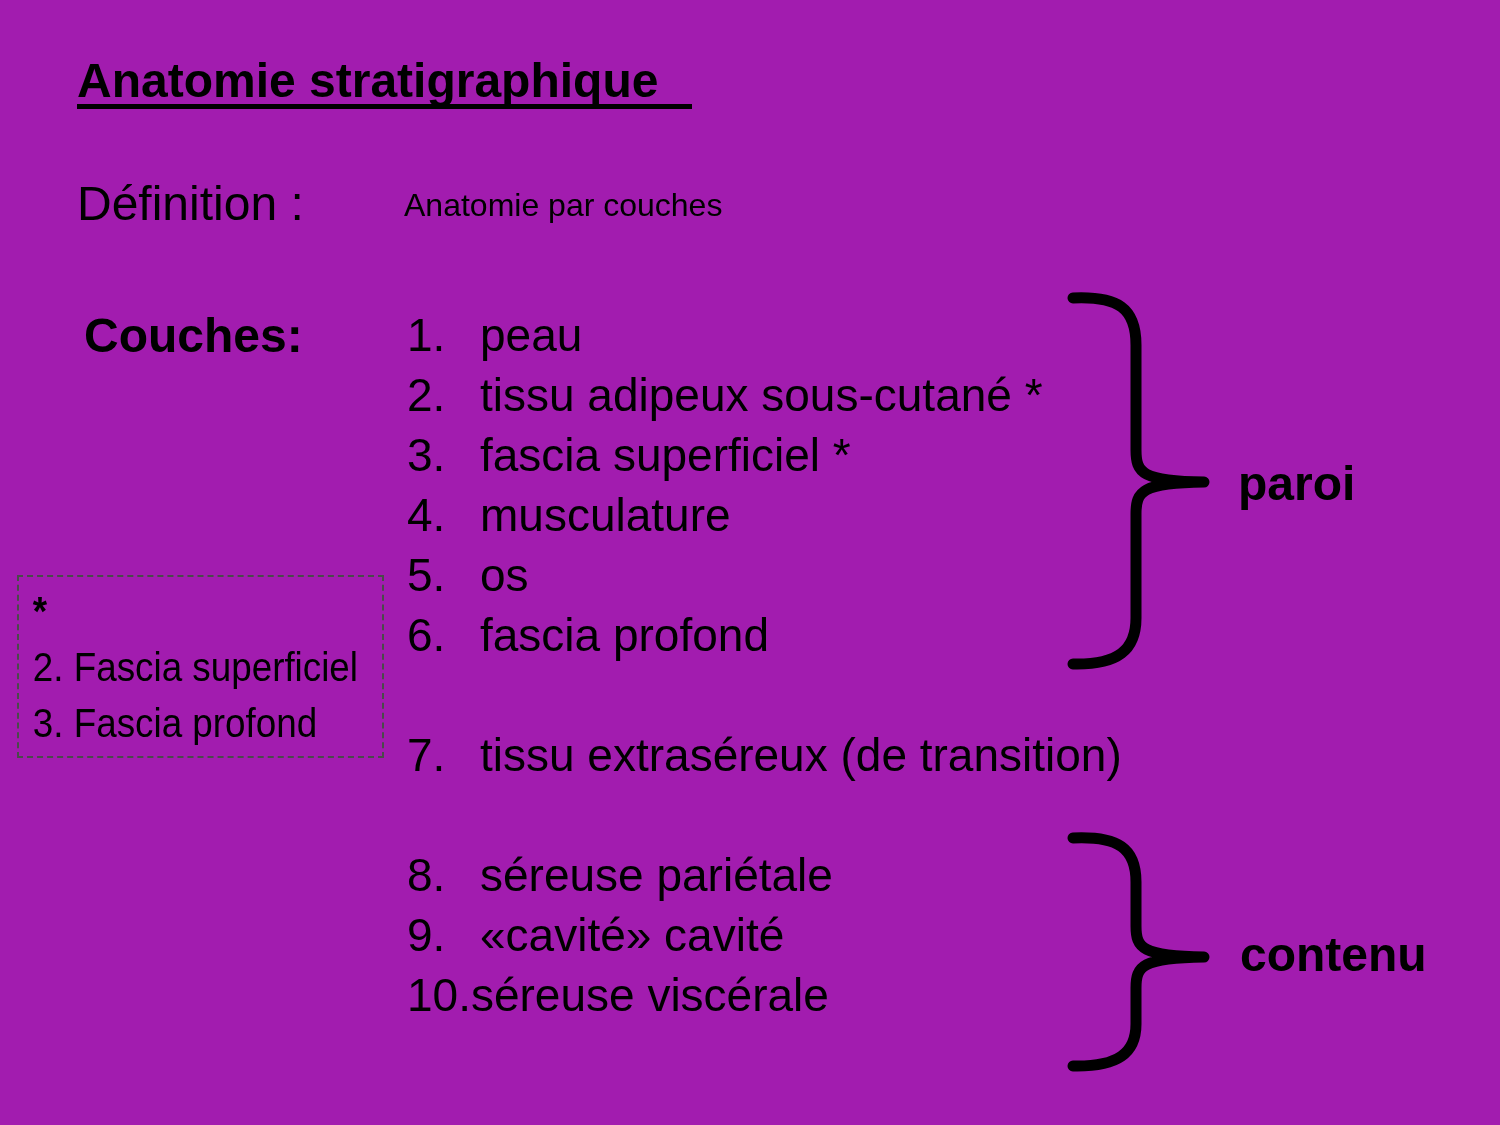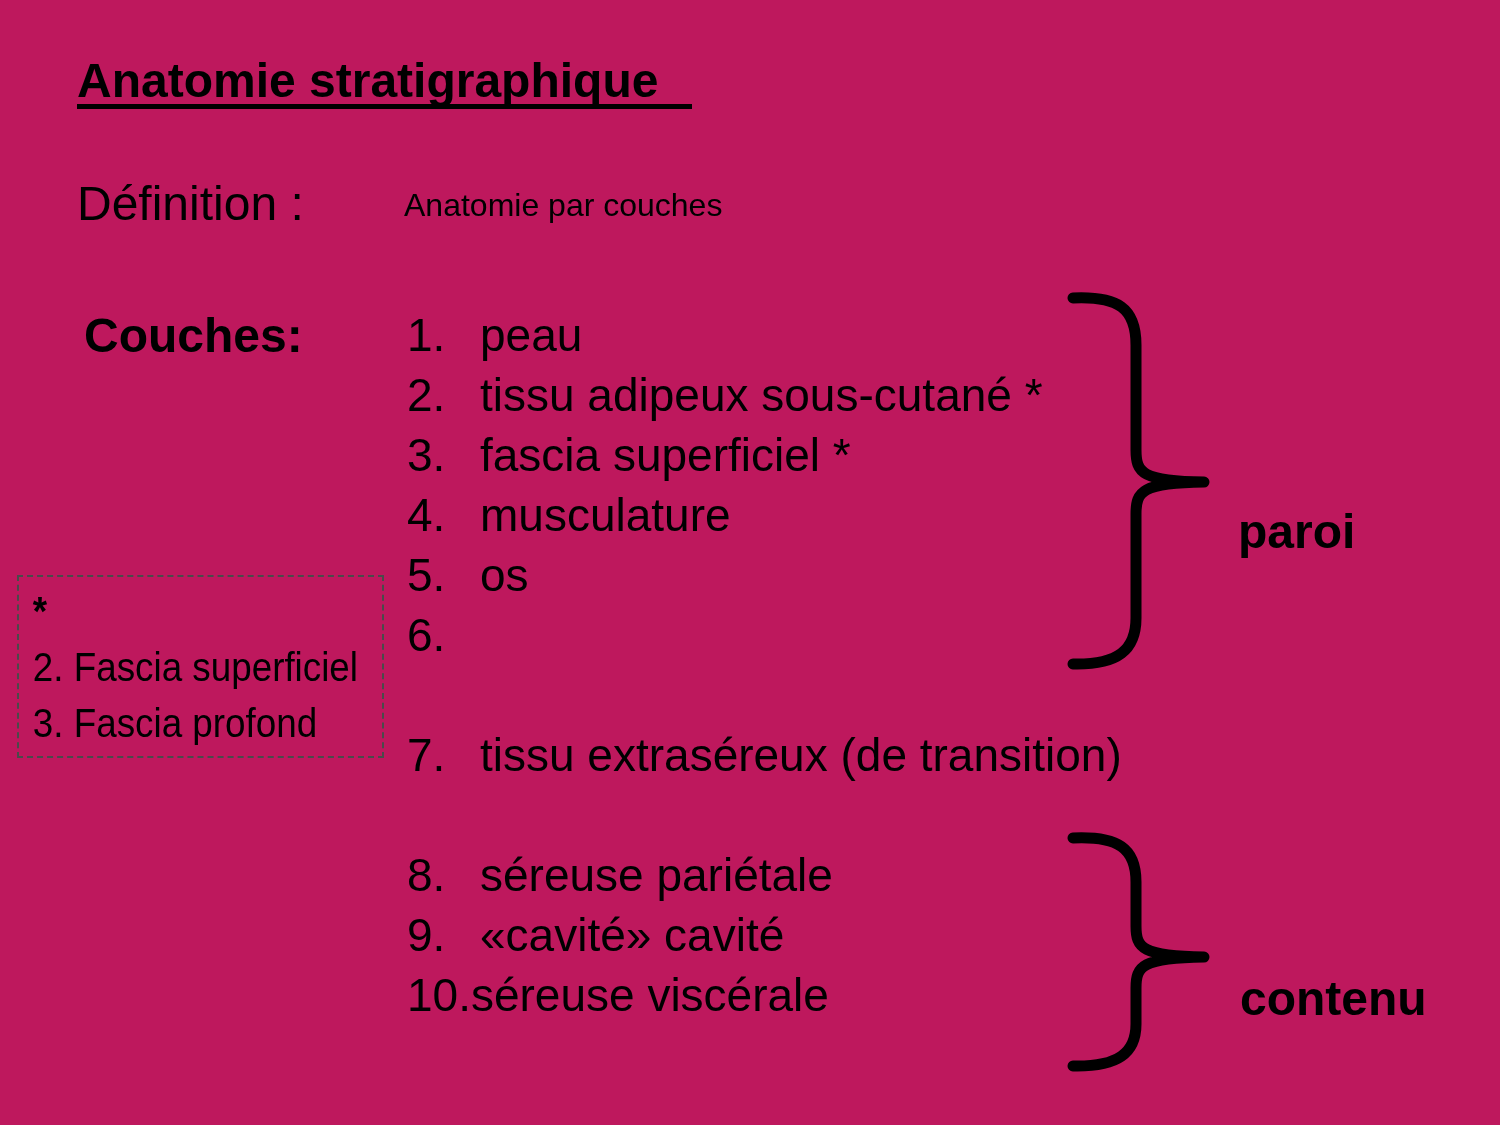--- a/index.html
+++ b/index.html
@@ -3,21 +3,21 @@
 <meta charset="utf-8">
 <style>
   html,body{margin:0;padding:0;}
   body{
     width:1500px;height:1125px;
     background:#ffffff;
     font-family:"Liberation Sans","DejaVu Sans",sans-serif;
     color:#000;
     overflow:hidden;
   }
-  .canvas{position:relative;width:1500px;height:1125px;background:#be185d;}
+  .canvas{position:relative;width:1500px;height:1125px;background:#a21caf;}
 
   .abs{position:absolute;white-space:nowrap;}
 
   .title{
     left:77px;top:53px;
     font-size:48px;font-weight:bold;line-height:56px;
     letter-spacing:0px;
   }
   .title-underline{
     left:77px;top:104px;width:615px;height:5px;background:#000;
@@ -45,22 +45,22 @@
     padding:6px 0 0 15px;
     transform:scaleX(0.92);transform-origin:left top;
     white-space:nowrap;
   }
   .note-line{font-size:40px;line-height:56px;}
   .note-marker{font-weight:bold;}
 
   .brace-svg{position:absolute;left:0;top:0;pointer-events:none;}
 
   .bracket-label{font-size:48px;font-weight:bold;line-height:56px;}
-  .paroi-label{left:1238px;top:456px;margin-top:48px;}
-  .contenu-label{left:1240px;top:927px;margin-top:44px;}
+  .paroi-label{left:1238px;top:456px;}
+  .contenu-label{left:1240px;top:927px;}
 </style>
 </head>
 <body>
 
 <div class="canvas">
 
   <div class="abs title">Anatomie stratigraphique</div>
   <div class="abs title-underline"></div>
 
   <div class="abs def-label">Définition :</div>
@@ -84,20 +84,21 @@
     <div class="row">
       <span class="num">4.</span>
         <span>musculature</span>
     </div>
     <div class="row">
       <span class="num">5.</span>
         <span>os</span>
     </div>
     <div class="row">
       <span class="num">6.</span>
+        <span>fascia profond</span>
     </div>
   </div>
 
   <div class="layer-group group-b">
     <div class="row">
       <span class="num">7.</span>
         <span>tissu extraséreux (de transition)</span>
     </div>
   </div>
 

